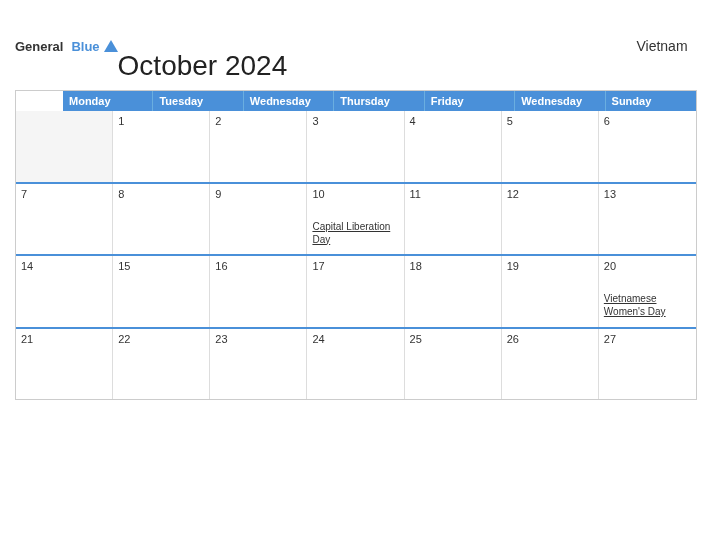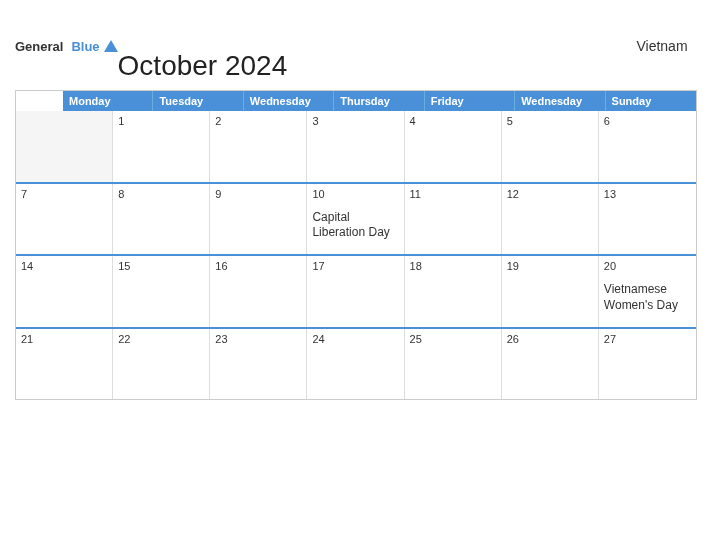--- a/index.html
+++ b/index.html
@@ -136,24 +136,25 @@
     }
 
     .cal-cell .day-num {
       font-size: 11px;
       color: #333;
       font-weight: normal;
       margin-bottom: 2px;
     }
 
     .cal-cell .event {
-      font-size: 12px;
+      font-size: 10px;
       color: #333;
       line-height: 1.3;
-      margin-top: 8px;
+      margin-top: 18px;
+      text-decoration: underline;
     }
 
     .cal-cell.sunday .day-num {
       color: #333;
     }
   </style>
 </head>
 <body>
 
 <div class="page">

